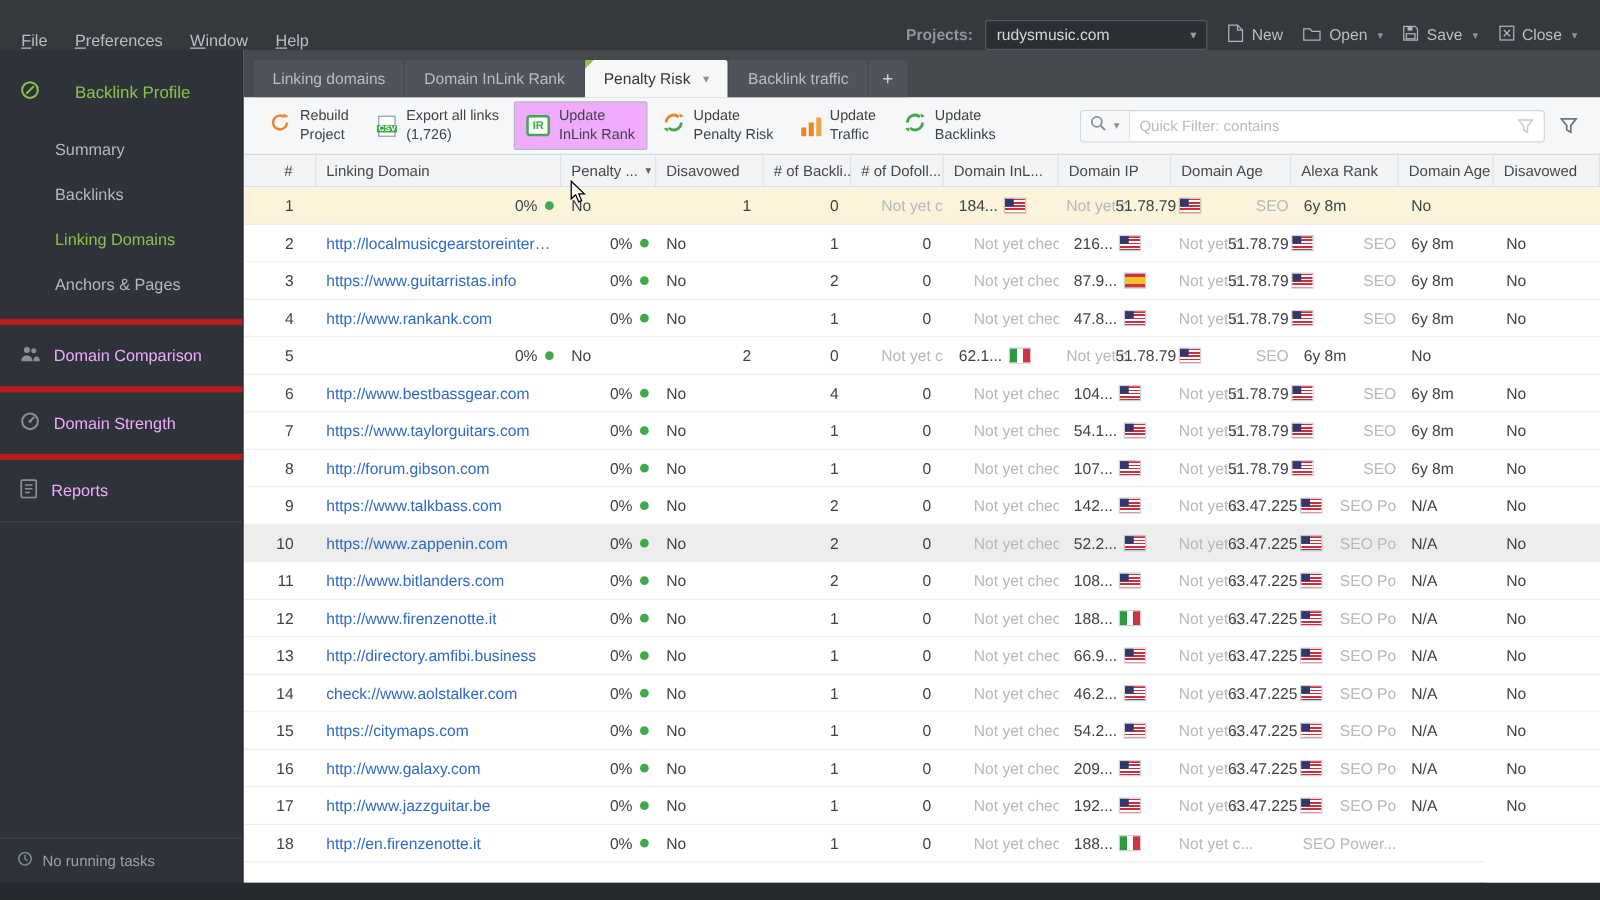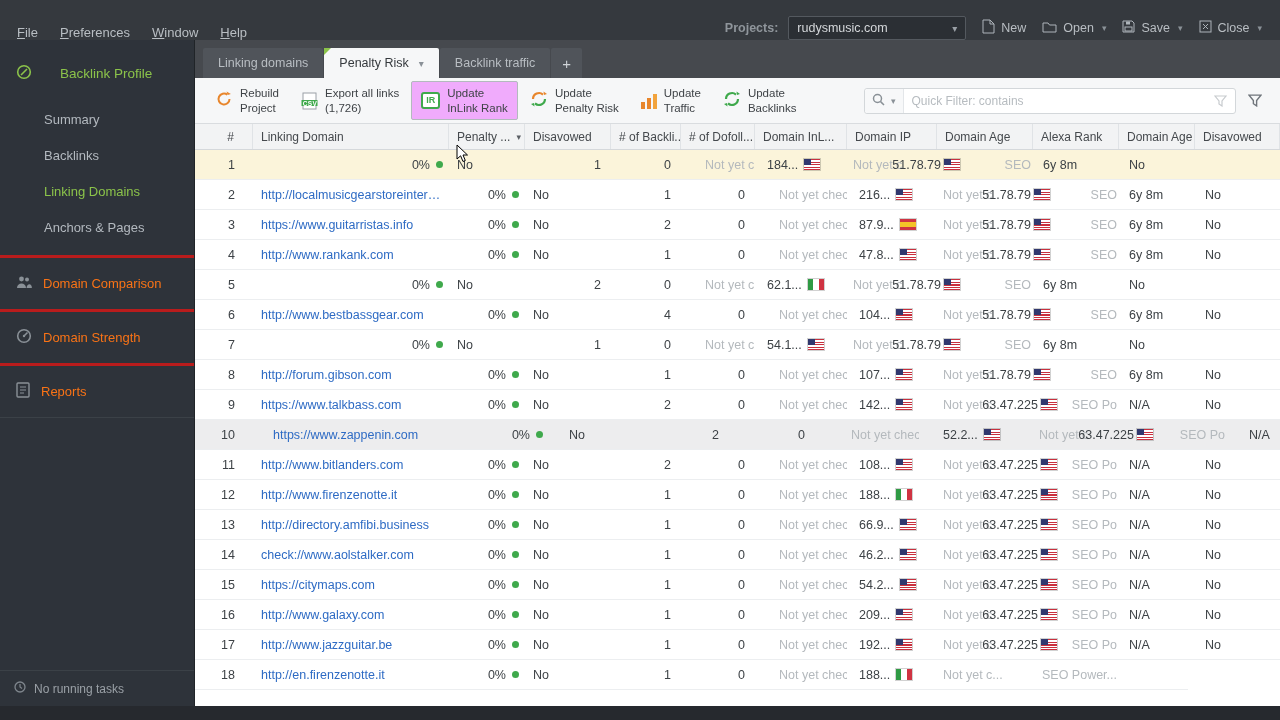--- a/index.html
+++ b/index.html
@@ -25,21 +25,21 @@
 
   
   .sidebar { width:195px; background:#2e333a; border-right:1px solid #202428; display:flex;
              flex-direction:column; flex:none; }
   .side-profile { display:flex; gap:28px; align-items:center; padding:24px 16px 18px; color:#8bc34a;
                   font-size:13.5px; }
   .side-sub { height:36px; display:flex; align-items:center; padding-left:44px; color:#b3b9bf; font-size:13px; cursor:default; }
   .side-sub.active { color:#8bc34a; }
   .side-sections { margin-top:10px; border-bottom:1px solid #3b4147; }
   .side-section { height:54px; display:flex; align-items:center; gap:11px; padding-left:16px;
-                  color:#f97316; font-size:13px; border-top:3px solid #b91c1c; cursor:default; }
+                  color:#f0abfc; font-size:13px; border-top:5px solid #b91c1c; cursor:default; }
   .side-status { margin-top:auto; border-top:1px solid #3b4147; height:36px; display:flex; align-items:center;
                  gap:8px; padding-left:14px; color:#9aa0a6; font-size:12px; }
 
   
   .main { flex:1; display:flex; flex-direction:column; position:relative; overflow:hidden; background:#fff; }
 
   .tabbar { display:flex; align-items:flex-end; background:#46494e; padding:8px 0 0 8px; height:38px; gap:1px; flex:none; }
   .tab { height:30px; padding:0 15px; background:#50545a; color:#b9bec3; font-size:12.5px;
          border-radius:2px 2px 0 0; display:flex; align-items:center; gap:10px; cursor:default; white-space:nowrap; }
   .tab.active { background:#f6f7f8; color:#35393d; position:relative; }
@@ -75,21 +75,21 @@
   .grid-cols { display:grid; grid-template-columns:58px 196px 76px 86px 70px 74px 92px 90px 96px 86px 76px 1fr; }
   .thead { height:26px; background:#f2f3f4; border-bottom:1px solid #d5d8db; flex:none; }
   .th { display:flex; align-items:center; padding:0 8px; border-right:1px solid #e0e3e6; font-size:12px;
         color:#45494d; white-space:nowrap; overflow:hidden; cursor:default; }
   .th.c1 { justify-content:flex-end; padding-right:18px; }
   .th .sort-caret { margin-left:6px; font-size:9px; color:#5a5f64; }
   .tbody { flex:1; background:#fff; overflow:hidden; }
   .tr { height:30px; border-bottom:1px solid #eceef0; background:#fff; align-items:center;
         font-size:12.5px; color:#3d4246; }
   .tr.selected { background:#fbf4da; }
-  .tr.hover { background:#ededee;gap:12px; }
+  .tr.hover { background:#ededee; }
   .td { display:flex; align-items:center; padding:0 8px; white-space:nowrap; overflow:hidden; height:100%; }
   .td.c1 { justify-content:flex-end; padding-right:18px; }
   .td.c2 .link { color:#2e6bc4; overflow:hidden; text-overflow:ellipsis; cursor:pointer; }
   .td.c3 { justify-content:flex-end; padding-right:6px; }
   .td.c5,.td.c6 { justify-content:flex-end; padding-right:10px; }
   .td.c7 { color:#b4b9bd; padding-left:24px; }
   .td.c8 { gap:6px; padding-left:12px; }
   .td.c9 { overflow:visible; padding-left:6px; }
   .td.c9 .ghost { color:#b4b9bd; margin-right:-10px; }
   .td.c9 .flag { margin-left:3px; }
@@ -218,20 +218,23 @@
             </svg></span>
         <span>No running tasks</span>
       </div>
     </div>
 
     <div class="main">
       <div class="tabbar">
         <div class="tab">
             <span>Linking domains</span>
           </div>
+        <div class="tab">
+            <span>Domain InLink Rank</span>
+          </div>
         <div class="tab active">
           <span>Penalty Risk</span>
           <span class="tab-caret">▾</span>
         </div>
         <div class="tab">
             <span>Backlink traffic</span>
           </div>
         <div class="tab plus">
             <span>+</span>
           </div>
@@ -613,20 +616,23 @@
             </div>
     <div class="td c12">
               <span>No</span>
             </div>
   </div>
 
   <div class="tr grid-cols">
     <div class="td c1">
               <span>7</span>
             </div>
+    <div class="td c2">
+              <span class="link">https://www.taylorguitars.com</span>
+            </div>
     <div class="td c3">
               <span>0%</span>
               <span class="dot"></span>
             </div>
     <div class="td c4">
               <span>No</span>
             </div>
     <div class="td c5">
               <span>1</span>
             </div>

